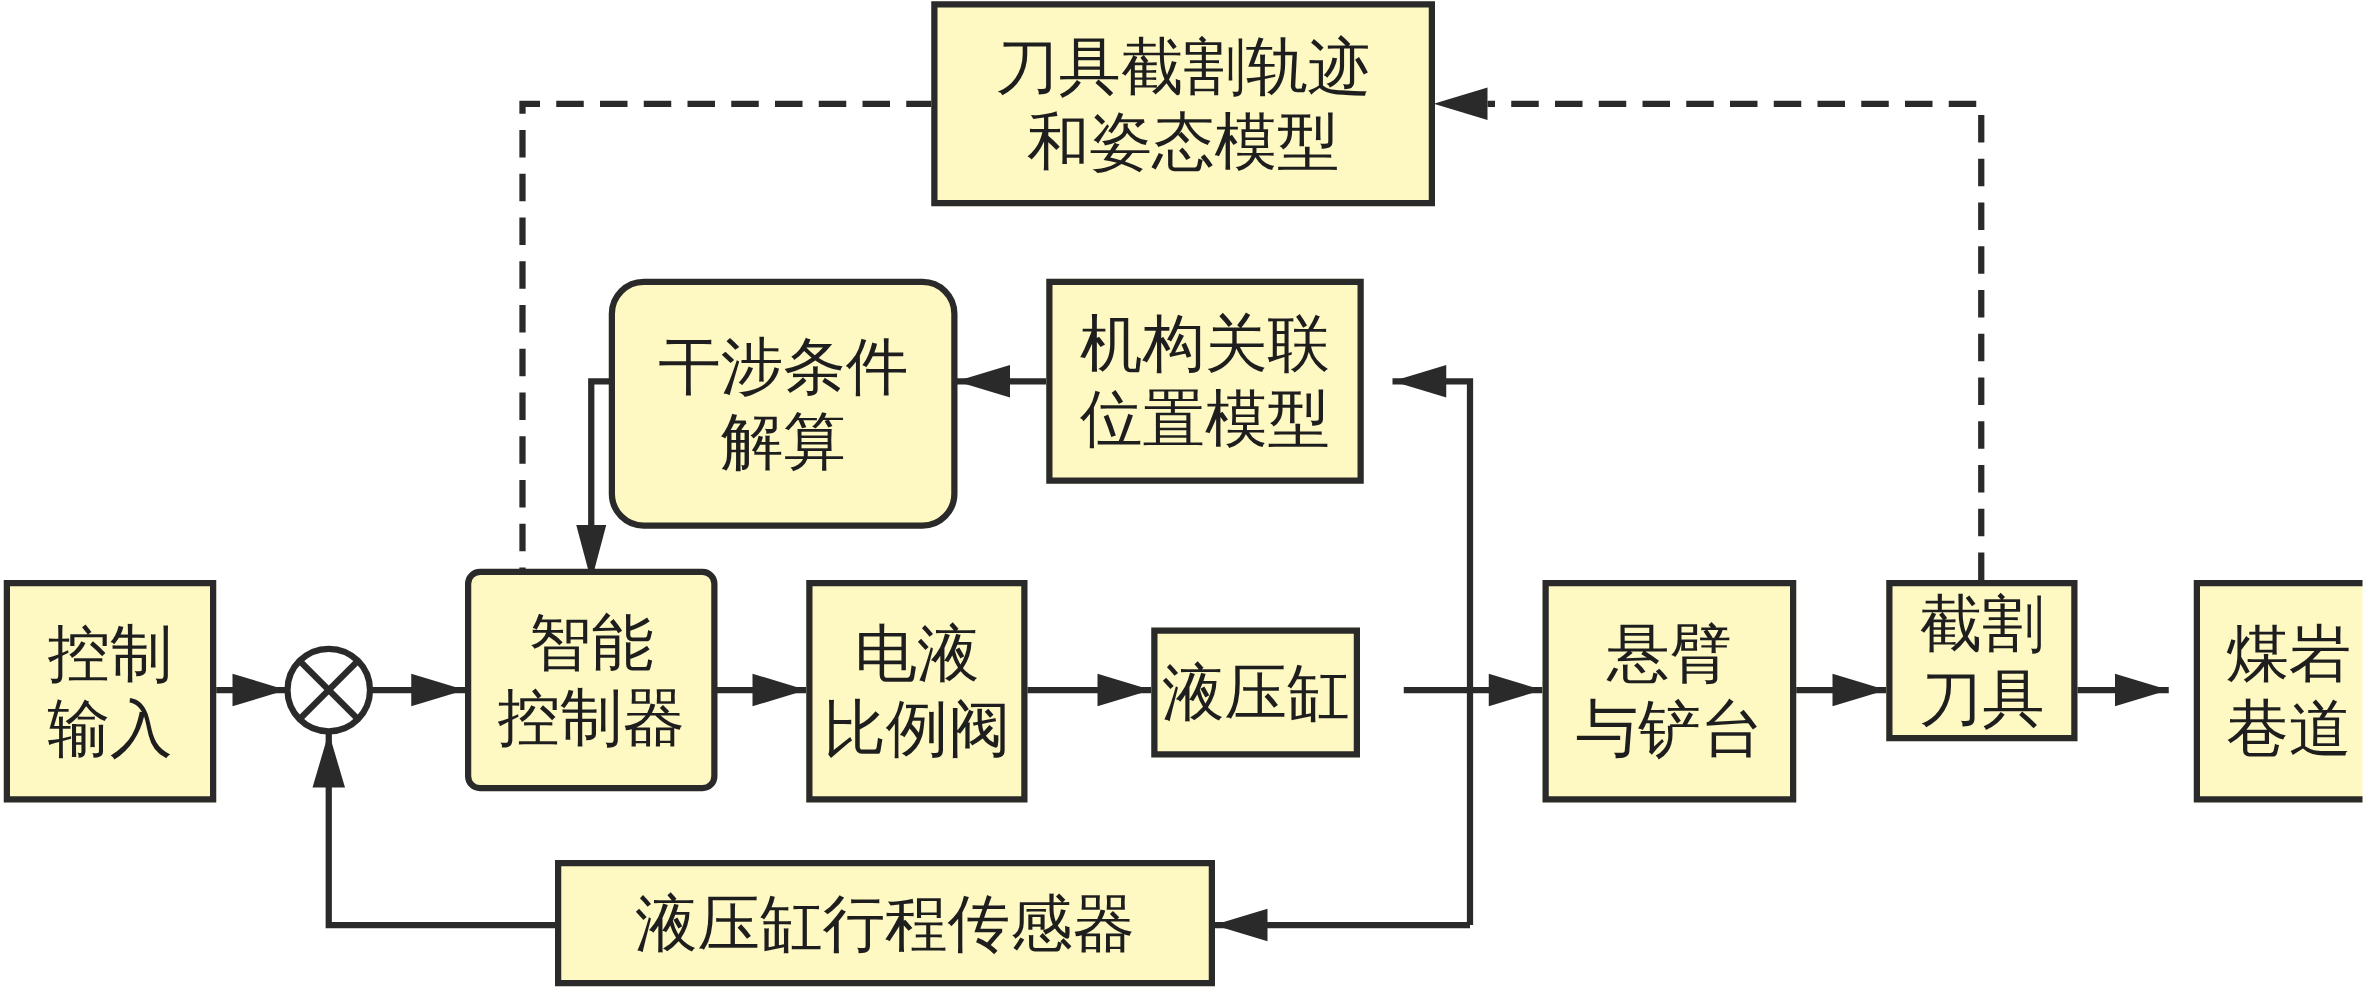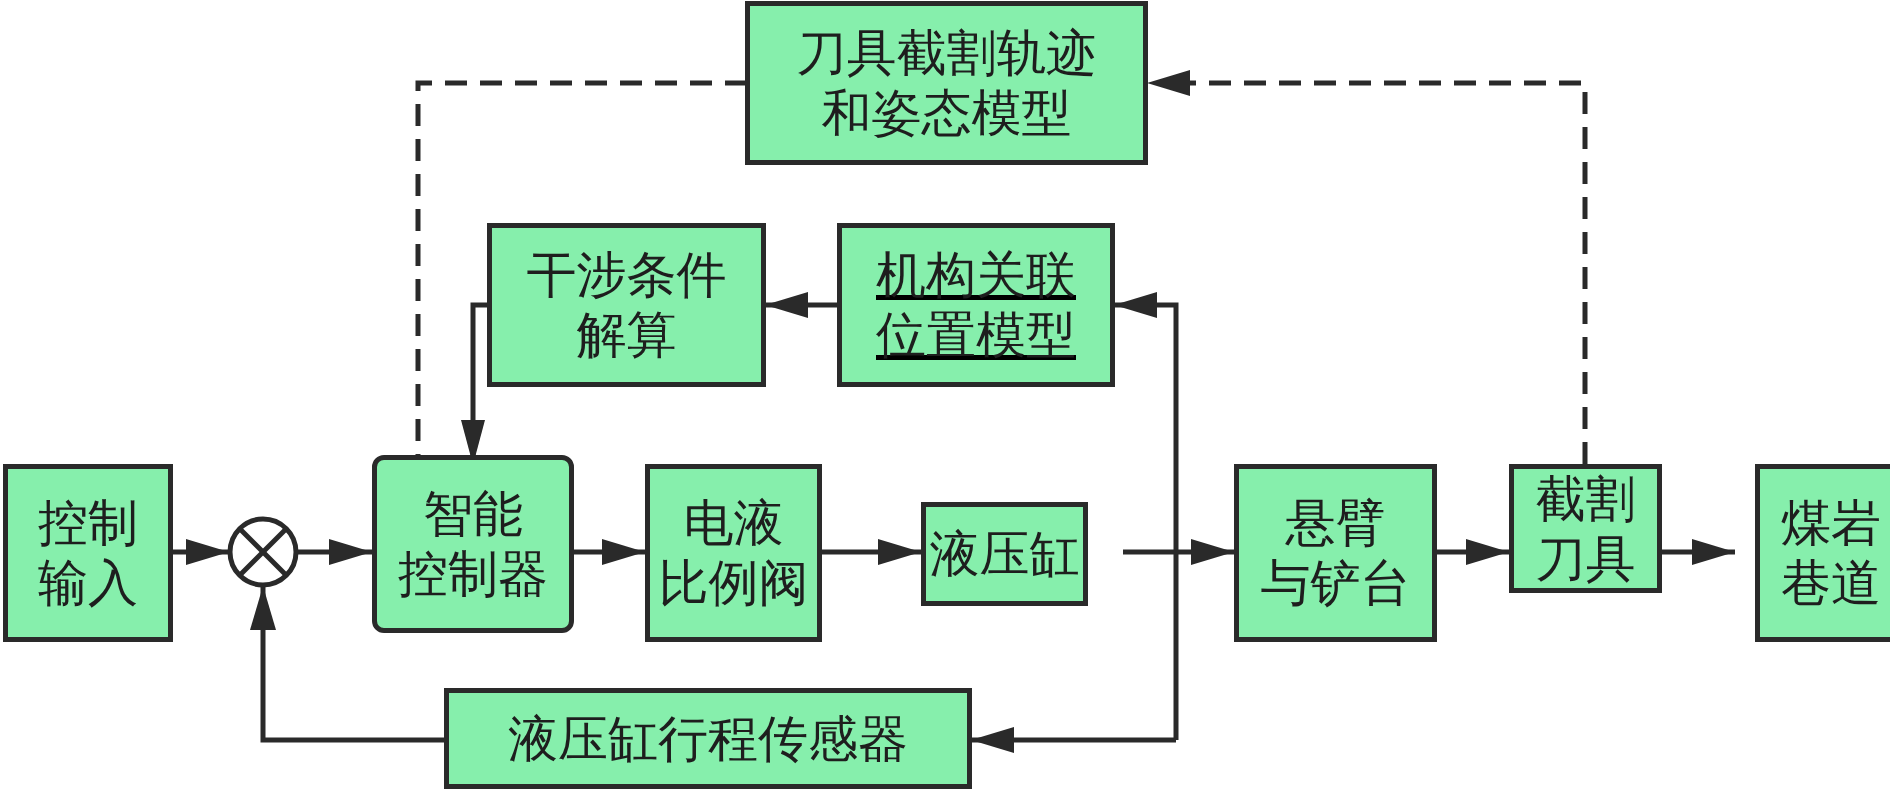--- a/index.html
+++ b/index.html
@@ -1,19 +1,19 @@
 <!DOCTYPE html>
 <html><head>
 <meta charset="utf-8">
 <style>
   html, body { margin: 0; padding: 0; background: #ffffff; }
   body { width: 1890px; height: 791px; position: relative; overflow: hidden;
          font-family: "DejaVu Serif", "Liberation Serif", serif; }
   #diagram { position: absolute; left: 0; top: 0; }
-  .box { position: absolute; box-sizing: border-box; border: 5px solid #2a2a2a; background: #86efac;
+  .box { position: absolute; box-sizing: border-box; border: 5px solid #2a2a2a; background: #fef9c3;
          display: flex; align-items: center; justify-content: center; }
   .label { color: #1e1e1e; font-size: 50px; line-height: 60px; text-align: center;
            white-space: pre-line; letter-spacing: 0px; font-family: "DejaVu Serif", "Liberation Serif", serif; }
 </style>
 </head>
 <body>
 
 <svg id="diagram" width="1890" height="791" viewBox="0 0 1890 791" xmlns="http://www.w3.org/2000/svg">
   <defs>
     <marker id="arr" markerWidth="10" markerHeight="8" refX="10" refY="4" orient="auto" markerUnits="userSpaceOnUse" viewBox="0 0 10 8">
@@ -105,25 +105,25 @@
 <div class="box" style="left:1735px;top:464px;width:152px;height:178px;margin-left:20px;">
   <span class="label">煤岩
 巷道</span>
 </div>
 
 <div class="box" style="left:745px;top:1px;width:403px;height:164px;">
   <span class="label">刀具截割轨迹
 和姿态模型</span>
 </div>
 
-<div class="box" style="left:487px;top:223px;width:279px;height:164px;">
+<div class="box" style="left:487px;top:223px;width:279px;height:200px;border-radius:28px;">
   <span class="label">干涉条件
 解算</span>
 </div>
 
-<div class="box" style="left:837px;top:223px;width:278px;height:164px;text-decoration:underline;">
+<div class="box" style="left:837px;top:223px;width:254px;height:164px;">
   <span class="label">机构关联
 位置模型</span>
 </div>
 
 <div class="box" style="left:444px;top:688px;width:528px;height:101px;justify-content:center;">
   <span class="label">液压缸行程传感器</span>
 </div>
 
 </body></html>

